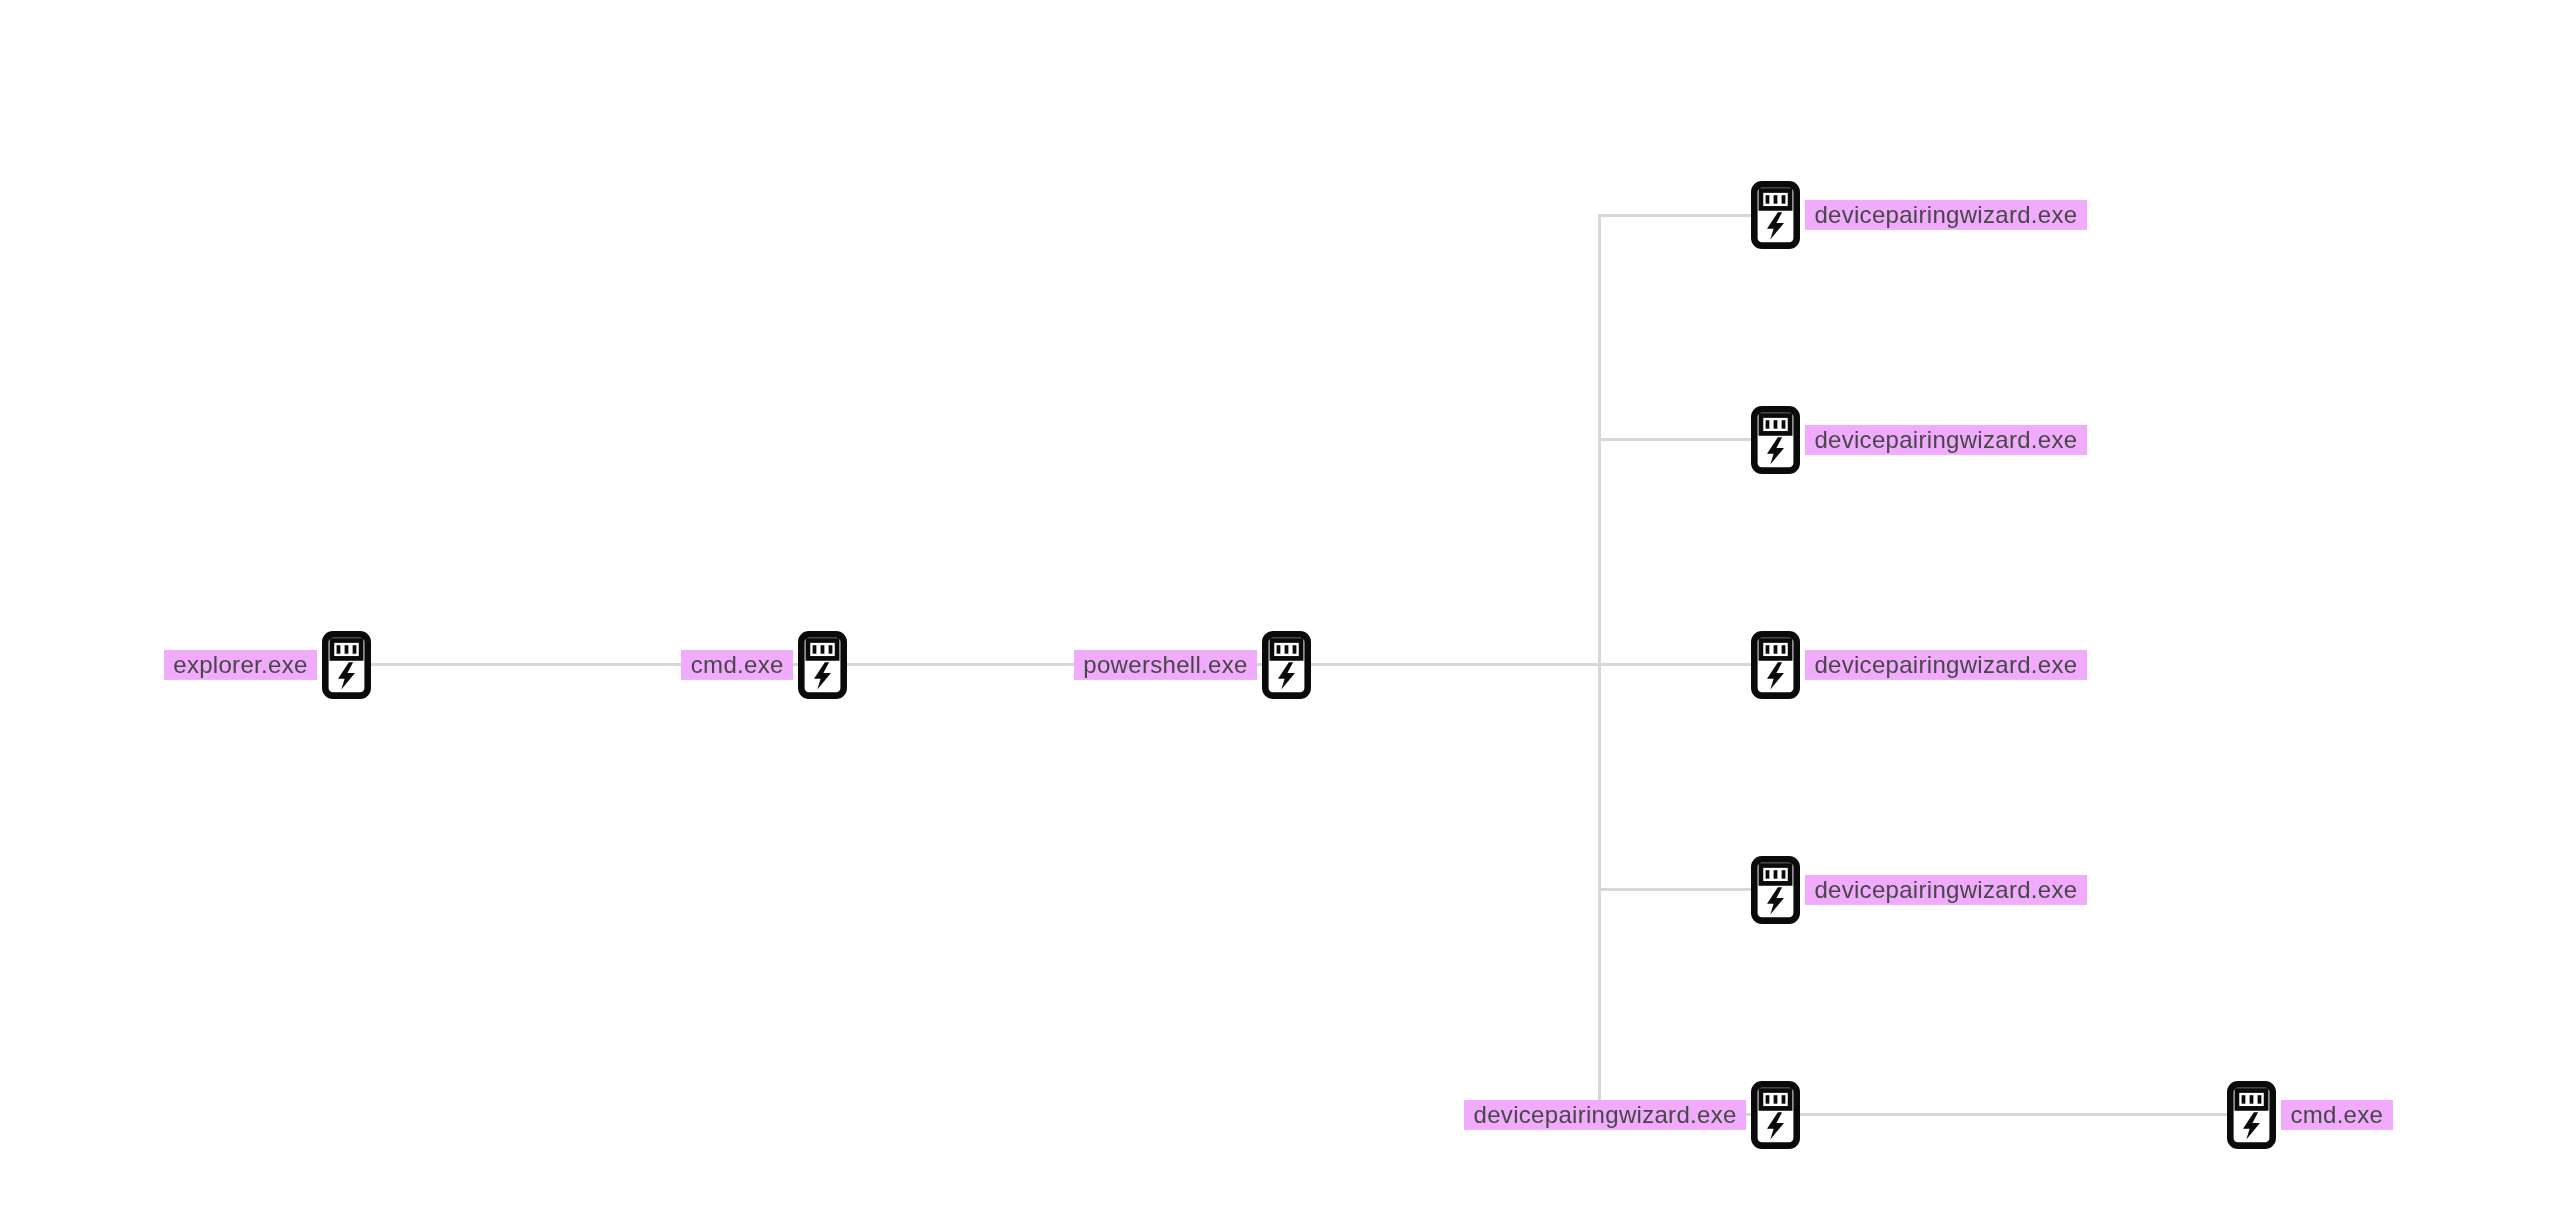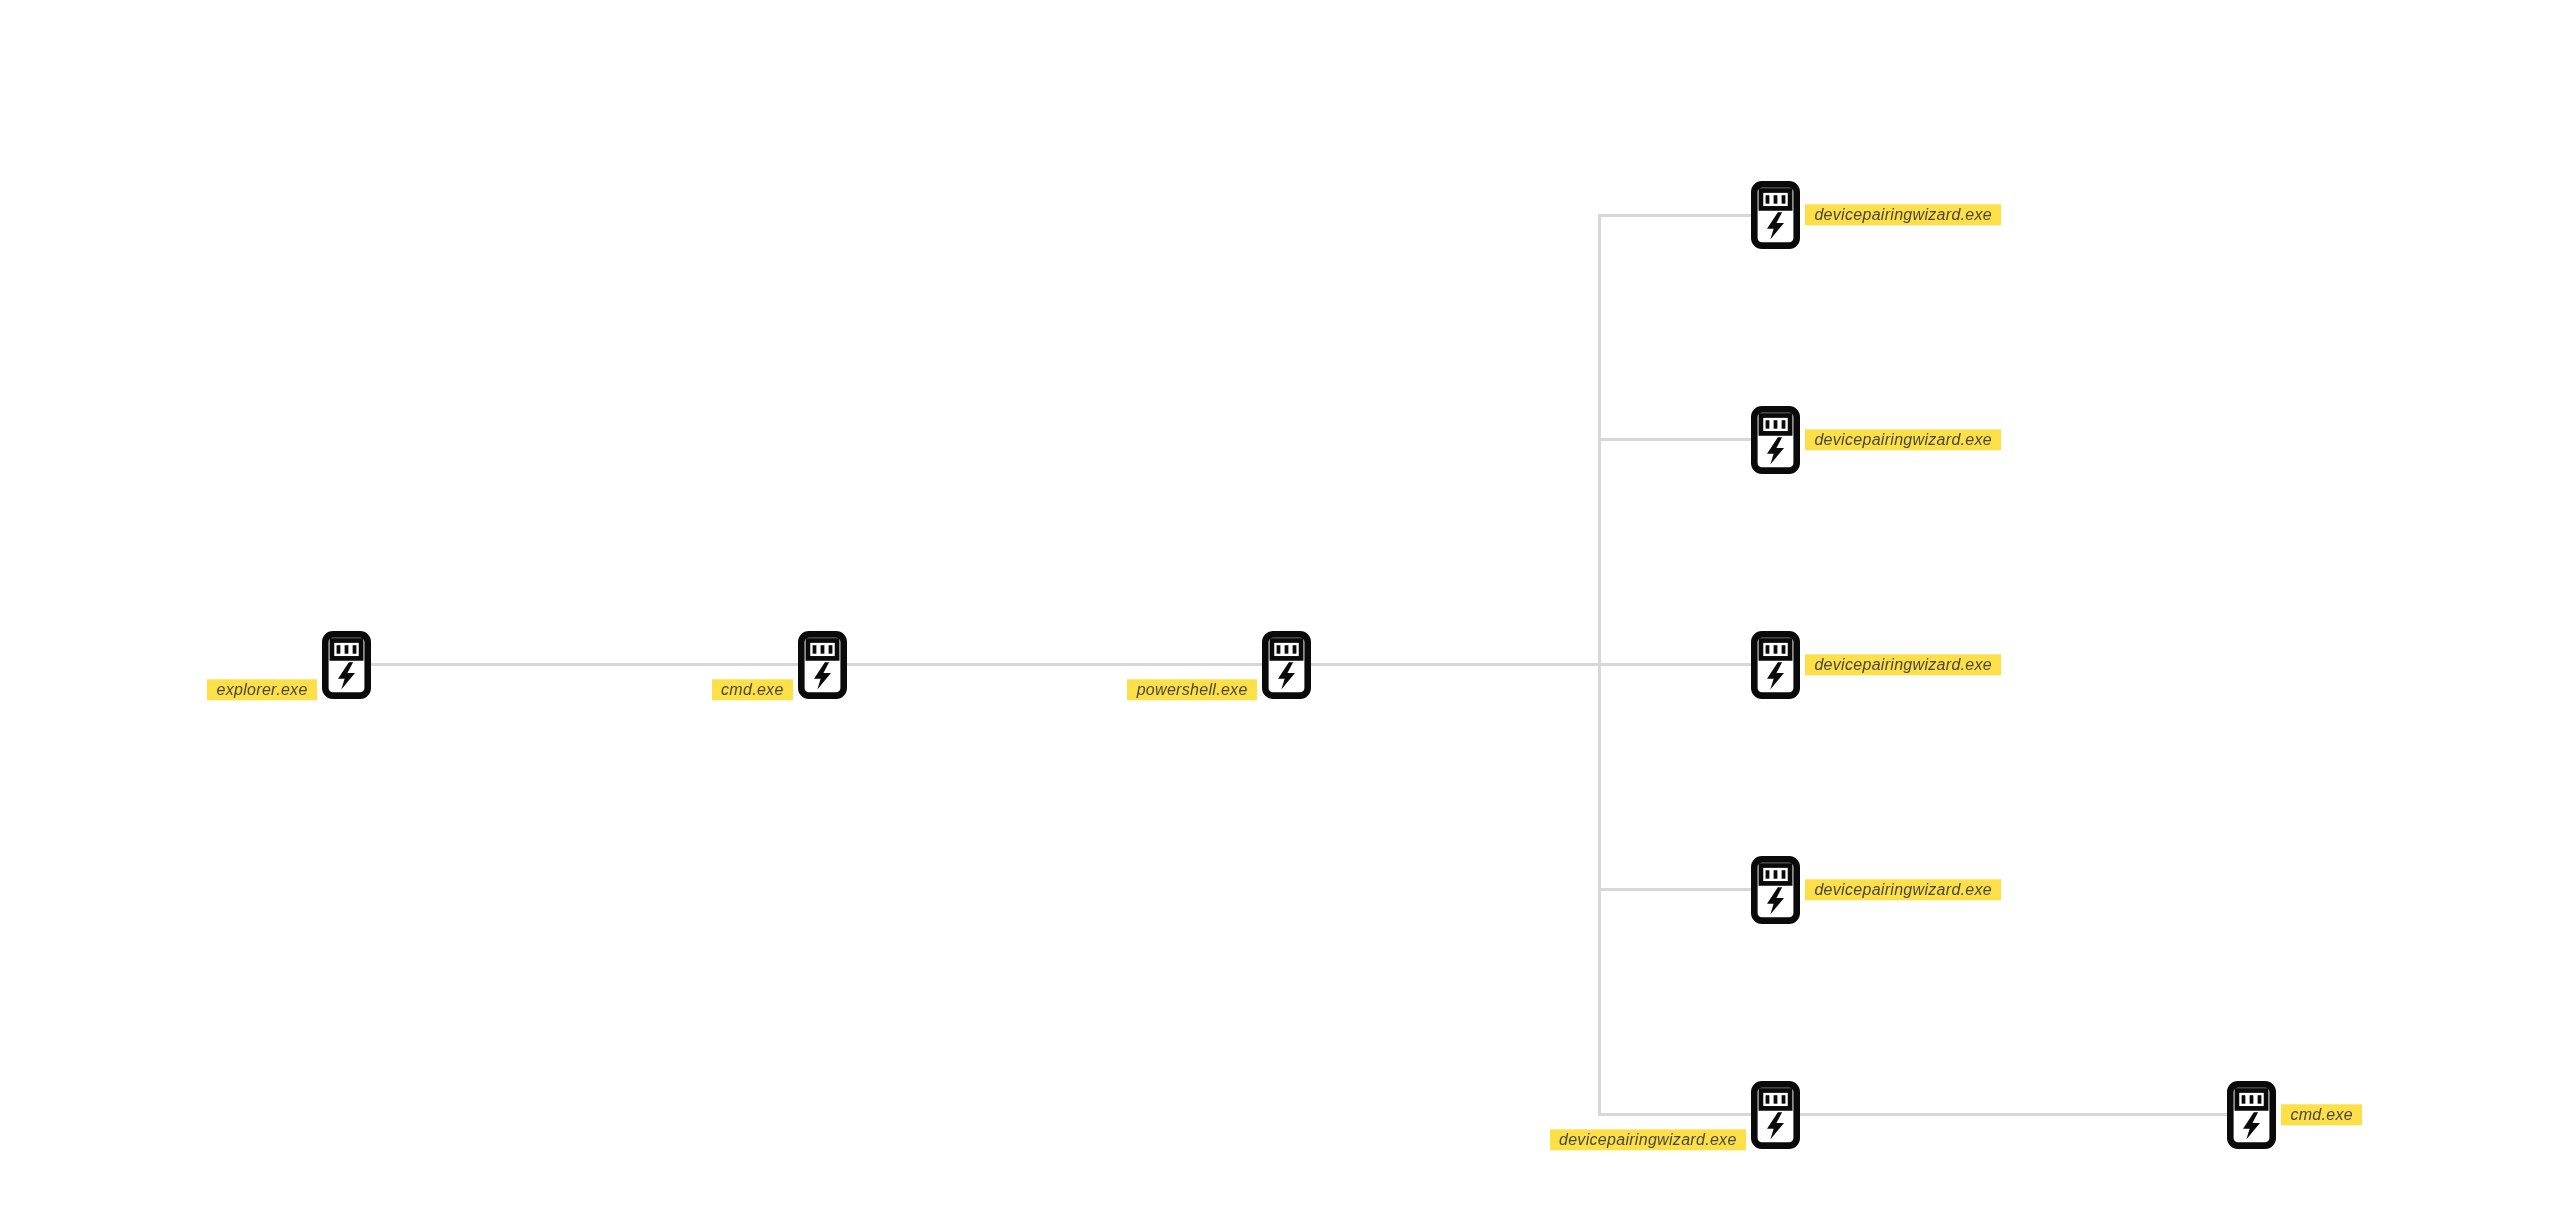--- a/index.html
+++ b/index.html
@@ -31,30 +31,29 @@
     display: block;
     position: absolute;
     left: 0;
     top: 0;
   }
   .label {
     position: absolute;
     top: 50%;
     transform: translateY(-50%);
     white-space: nowrap;
-    background: #fde047;
+    background: #f0abfc;
     padding: 1.9px 9.4px;
-    font-size: 16px;
+    font-size: 24px;
     letter-spacing: 0.3px;
     line-height: 1.1;
     z-index: 2;
-    font-style: italic;
   }
   .label.right { left: 54px; }
-  .label.left  { right: 54px; margin-top: 25px; }
+  .label.left  { right: 54px; }
 </style>
 </head>
 <body>
 
 <div id="canvas">
     <div class="edge h" style="background: rgb(215, 215, 215); left: 347px; width: 476px; top: 663px; height: 2.8px;"></div>
     <div class="edge h" style="background: rgb(215, 215, 215); left: 823px; width: 476px; top: 663px; height: 2.8px;"></div>
     <div class="edge h" style="background: rgb(215, 215, 215); left: 1299px; width: 301px; top: 663px; height: 2.8px;"></div>
     <div class="edge v" style="background: rgb(215, 215, 215); left: 1598px; width: 2.8px; top: 214px; height: 902px;"></div>
     <div class="edge h" style="background: rgb(215, 215, 215); left: 1599px; width: 176px; top: 214px; height: 2.8px;"></div>

